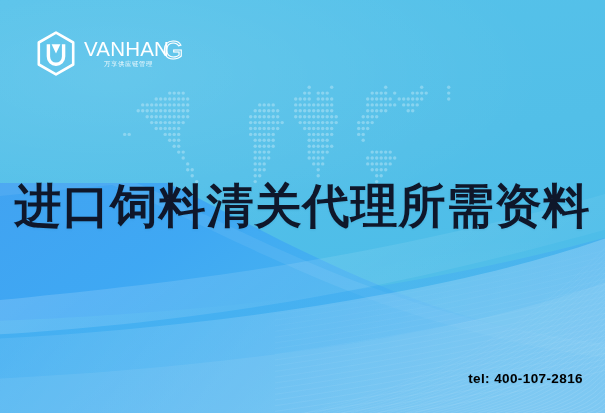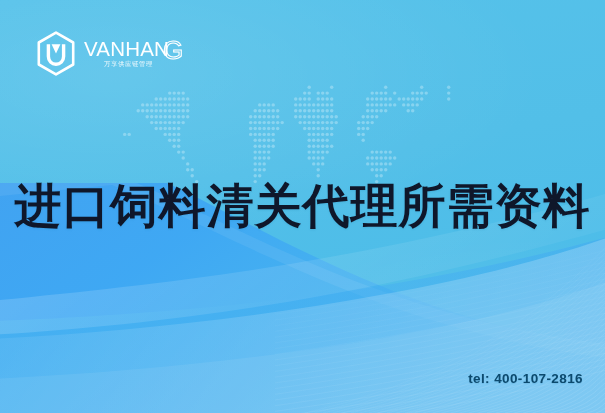--- a/index.html
+++ b/index.html
@@ -100,21 +100,21 @@
     letter-spacing: 1px;
     white-space: nowrap;
     text-shadow: 0 1px 2px rgba(30,120,170,0.18);
   }
 
   
   .tel {
     position: absolute;
     right: 22px;
     bottom: 27px;
-    color: #0c4a6e;
+    color: #000000;
     font-size: 13.5px;
     font-weight: 700;
     letter-spacing: 0.4px;
     text-shadow: 0 1px 1px rgba(40,130,180,0.22);
   }
 </style>
 </head>
 <body>
 
 <div id="banner">

